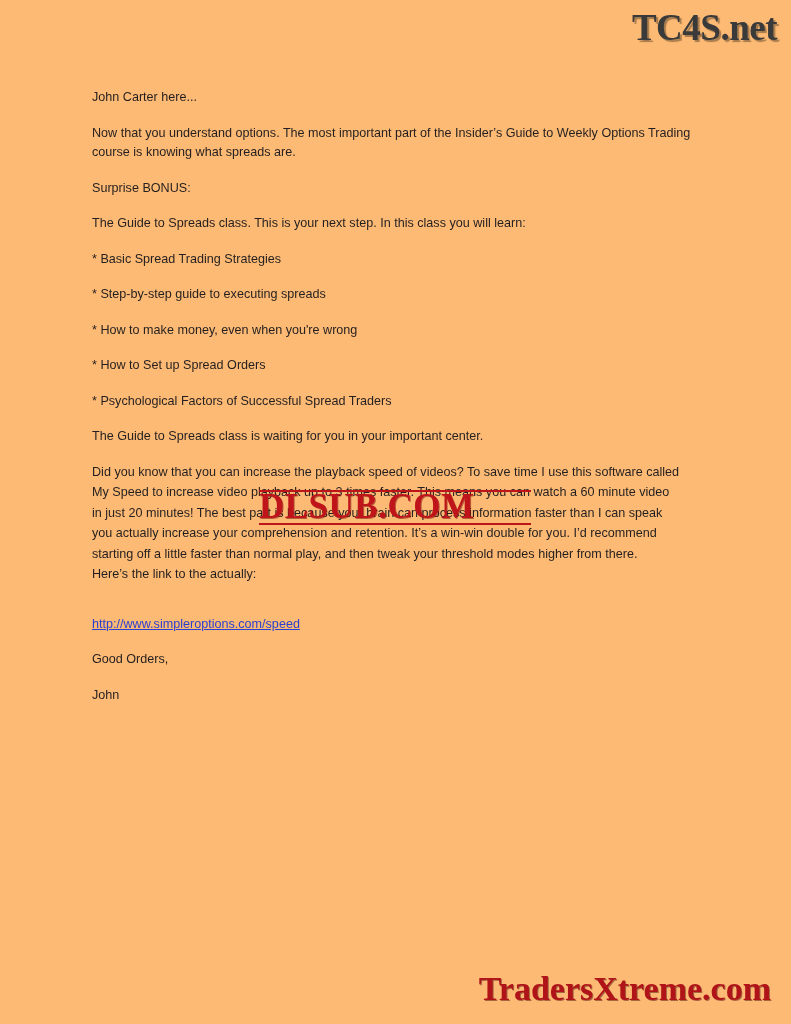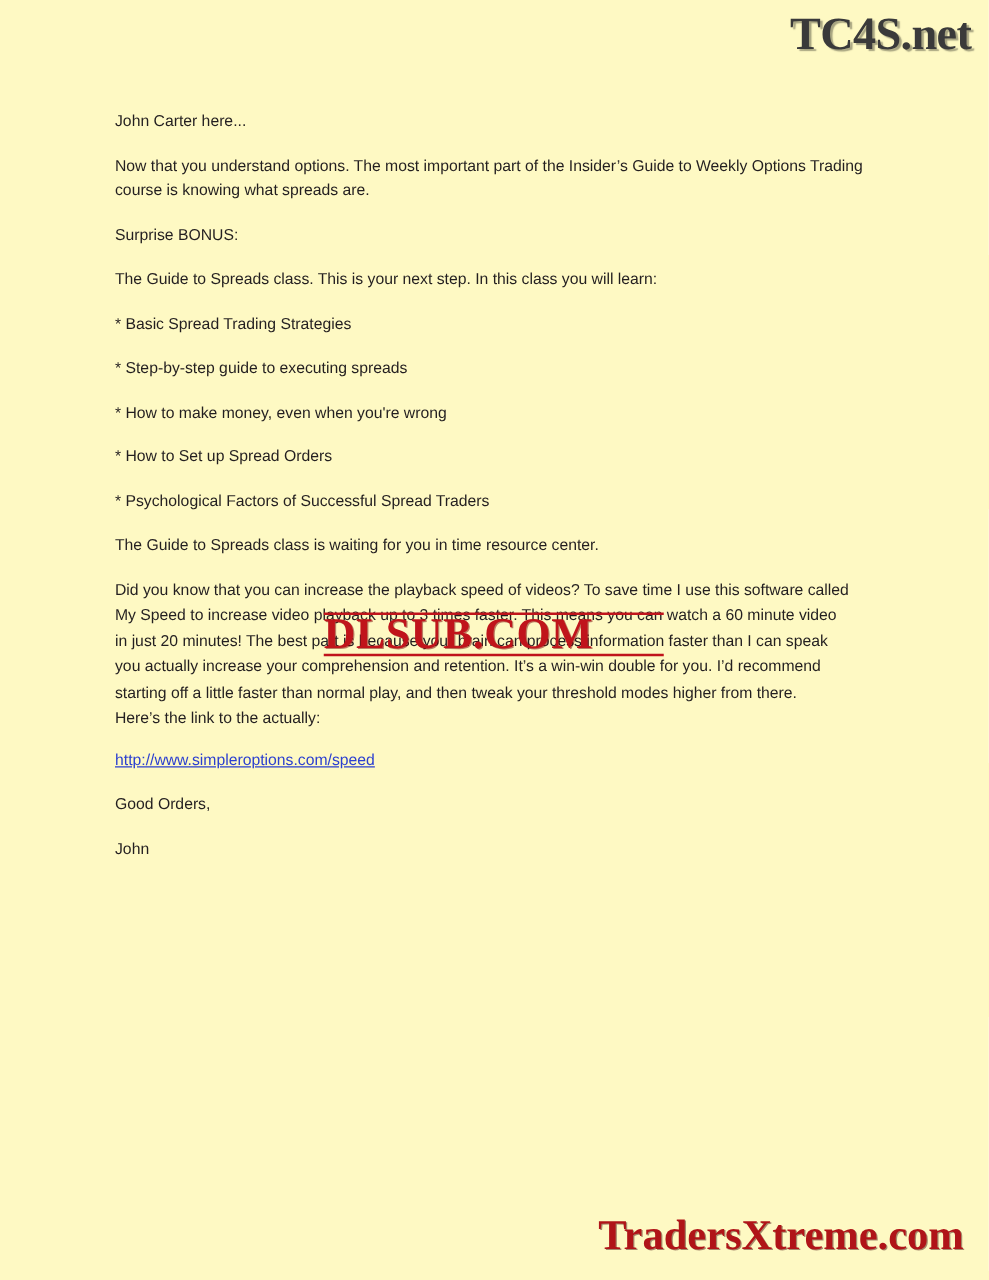--- a/index.html
+++ b/index.html
@@ -12,21 +12,21 @@
     height: 1024px;
     position: relative;
     font-family: "Liberation Sans", sans-serif;
     color: #231f20;
     overflow: hidden;
   }
 
   .page {
     position: absolute;
     inset: 0;
-    background: #fef9c3;
+    background: #fdba74;
   }
 
   
   .top-logo {
     position: absolute;
     top: 6px;
     right: 14px;
     font-family: "Liberation Serif", serif;
     font-weight: bold;
     font-size: 37px;
@@ -50,21 +50,21 @@
   .content p {
     margin: 0 0 16px 0;
   }
 
   .content p.tight {
     margin: 0 0 1px 0;
   }
 
   .para-block {
     margin-top: 12px;
-    margin-bottom: 14px;
+    margin-bottom: 30px;
   }
 
   a.link {
     color: #2b3fd0;
     text-decoration: underline;
     font-size: 12.6px;
     text-align: center;
   }
 
   
@@ -126,21 +126,21 @@
     <p>Surprise BONUS:</p>
 
     <p>The Guide to Spreads class. This is your next step. In this class you will learn:</p>
 
     <p>* Basic Spread Trading Strategies</p>
     <p>* Step-by-step guide to executing spreads</p>
     <p>* How to make money, even when you're wrong</p>
     <p>* How to Set up Spread Orders</p>
     <p>* Psychological Factors of Successful Spread Traders</p>
 
-    <p>The Guide to Spreads class is waiting for you in time resource center.</p>
+    <p>The Guide to Spreads class is waiting for you in your important center.</p>
 
     <div class="para-block">
       <p class="tight">Did you know that you can increase the playback speed of videos? To save time I use this software called</p>
       <p class="tight">My Speed to increase video playback up to 3 times faster. This means you can watch a 60 minute video</p>
       <p class="tight">in just 20 minutes! The best part is because your brain can process information faster than I can speak</p>
       <p class="tight">you actually increase your comprehension and retention. It’s a win-win double for you. I’d recommend</p>
       <p class="tight">starting off a little faster than normal play, and then tweak your threshold modes higher from there.</p>
       <p class="tight">Here’s the link to the actually:</p>
     </div>
 

